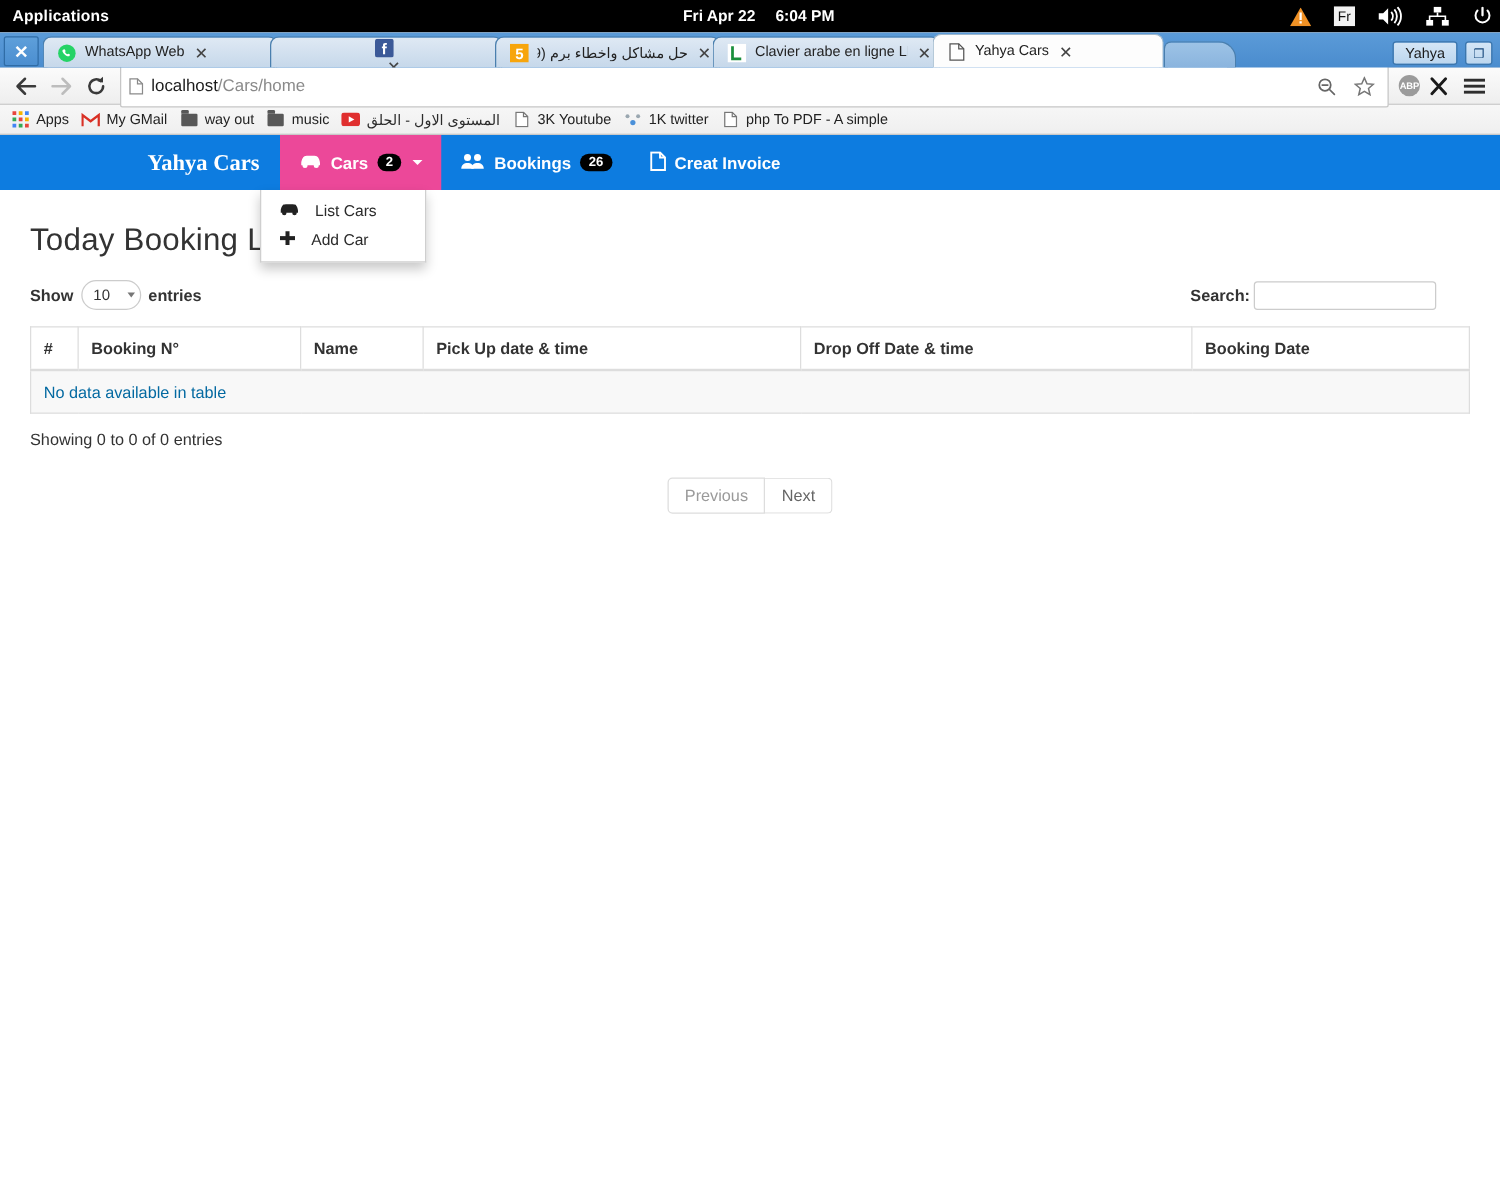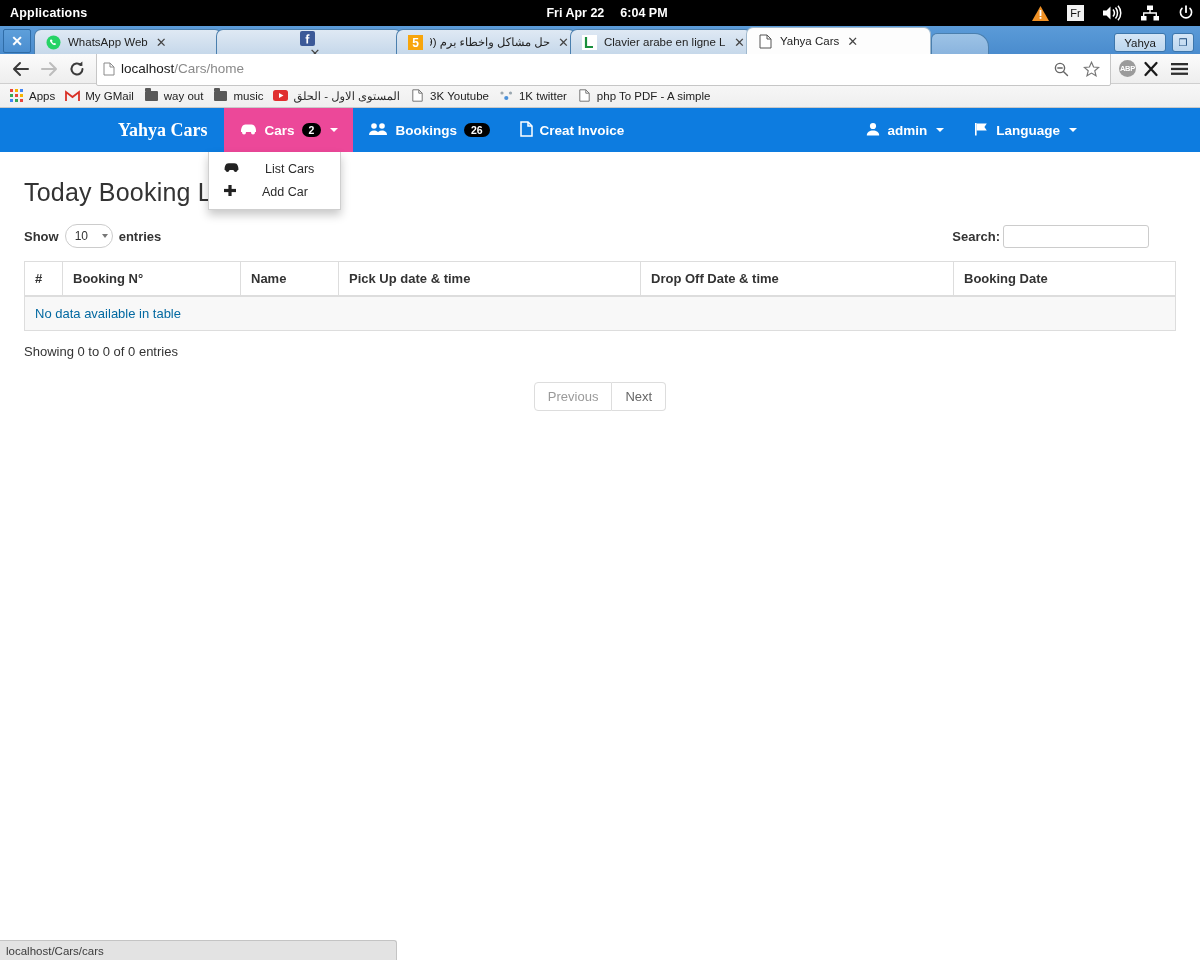--- a/index.html
+++ b/index.html
@@ -245,21 +245,21 @@
     top: 44px; left: 208px;
     width: 133px;
     background: #fff;
     border: 1px solid #cfcfcf;
     border-top: none;
     box-shadow: 0 5px 9px rgba(0,0,0,.22);
     padding: 5px 0;
     z-index: 30;
   }
   .dd-item {
-    display: flex; align-items: center; gap: 25px;
+    display: flex; align-items: center; gap: 12px;
     padding: 4px 14px;
     font-size: 12.5px; color: #2b2b2b;
   }
 
   #content {
     padding: 0 24px;
     position: relative;
   }
   h1#page-title {
     font-size: 25px; font-weight: normal;
@@ -636,42 +636,20 @@
       <div class="nav-item">
         <span>
           <svg width="13" height="16" viewBox="0 0 13 16">
               <path d="M1 1h7l4 4v10H1z" fill="none" stroke="#fff" stroke-width="1.5"></path>
               <path d="M8 1v4h4" fill="none" stroke="#fff" stroke-width="1.5"></path>
             </svg>
         </span>
         <span>Creat Invoice</span>
       </div>
 
-      <div class="nav-right">
-        <div class="nav-item">
-          <span>
-            <svg width="14" height="14" viewBox="0 0 14 14">
-                <circle cx="7" cy="4" r="3.1" fill="#fff"></circle>
-                <path d="M.8 13.5c0-3.2 2.8-5 6.2-5s6.2 1.8 6.2 5z" fill="#fff"></path>
-              </svg>
-          </span>
-          <span>admin</span>
-          <span class="caret"></span>
-        </div>
-        <div class="nav-item">
-          <span>
-            <svg width="15" height="14" viewBox="0 0 15 14">
-                <rect x="1" y="1" width="1.6" height="12.5" fill="#fff"></rect>
-                <path d="M2.6 1.6h10.2L10.4 5l2.4 3.4H2.6z" fill="#fff"></path>
-              </svg>
-          </span>
-          <span>Language</span>
-          <span class="caret"></span>
-        </div>
-      </div>
     </div>
 
     <div id="cars-dropdown">
       <div class="dd-item">
         <span>
           <svg width="17" height="12" viewBox="0 0 17 12">
               <path d="M1.6 7.6c0-1.8 1.1-4.5 2.4-5C5 2.2 12 2.2 13 2.6c1.3.5 2.4 3.2 2.4 5v1.5H1.6z" fill="#222"></path>
               <circle cx="4.4" cy="9.3" r="1.8" fill="#222"></circle>
               <circle cx="12.6" cy="9.3" r="1.8" fill="#222"></circle>
             </svg>
@@ -726,15 +704,14 @@
       </table>
 
       <div class="dt-info">Showing 0 to 0 of 0 entries</div>
 
       <div class="dt-pager">
         <span class="pg-btn first">Previous</span>
         <span class="pg-btn last">Next</span>
       </div>
     </div>
 
-    <div id="statusbar">localhost/Cars/cars</div>
   </div>
 </div>
 
 </body></html>

